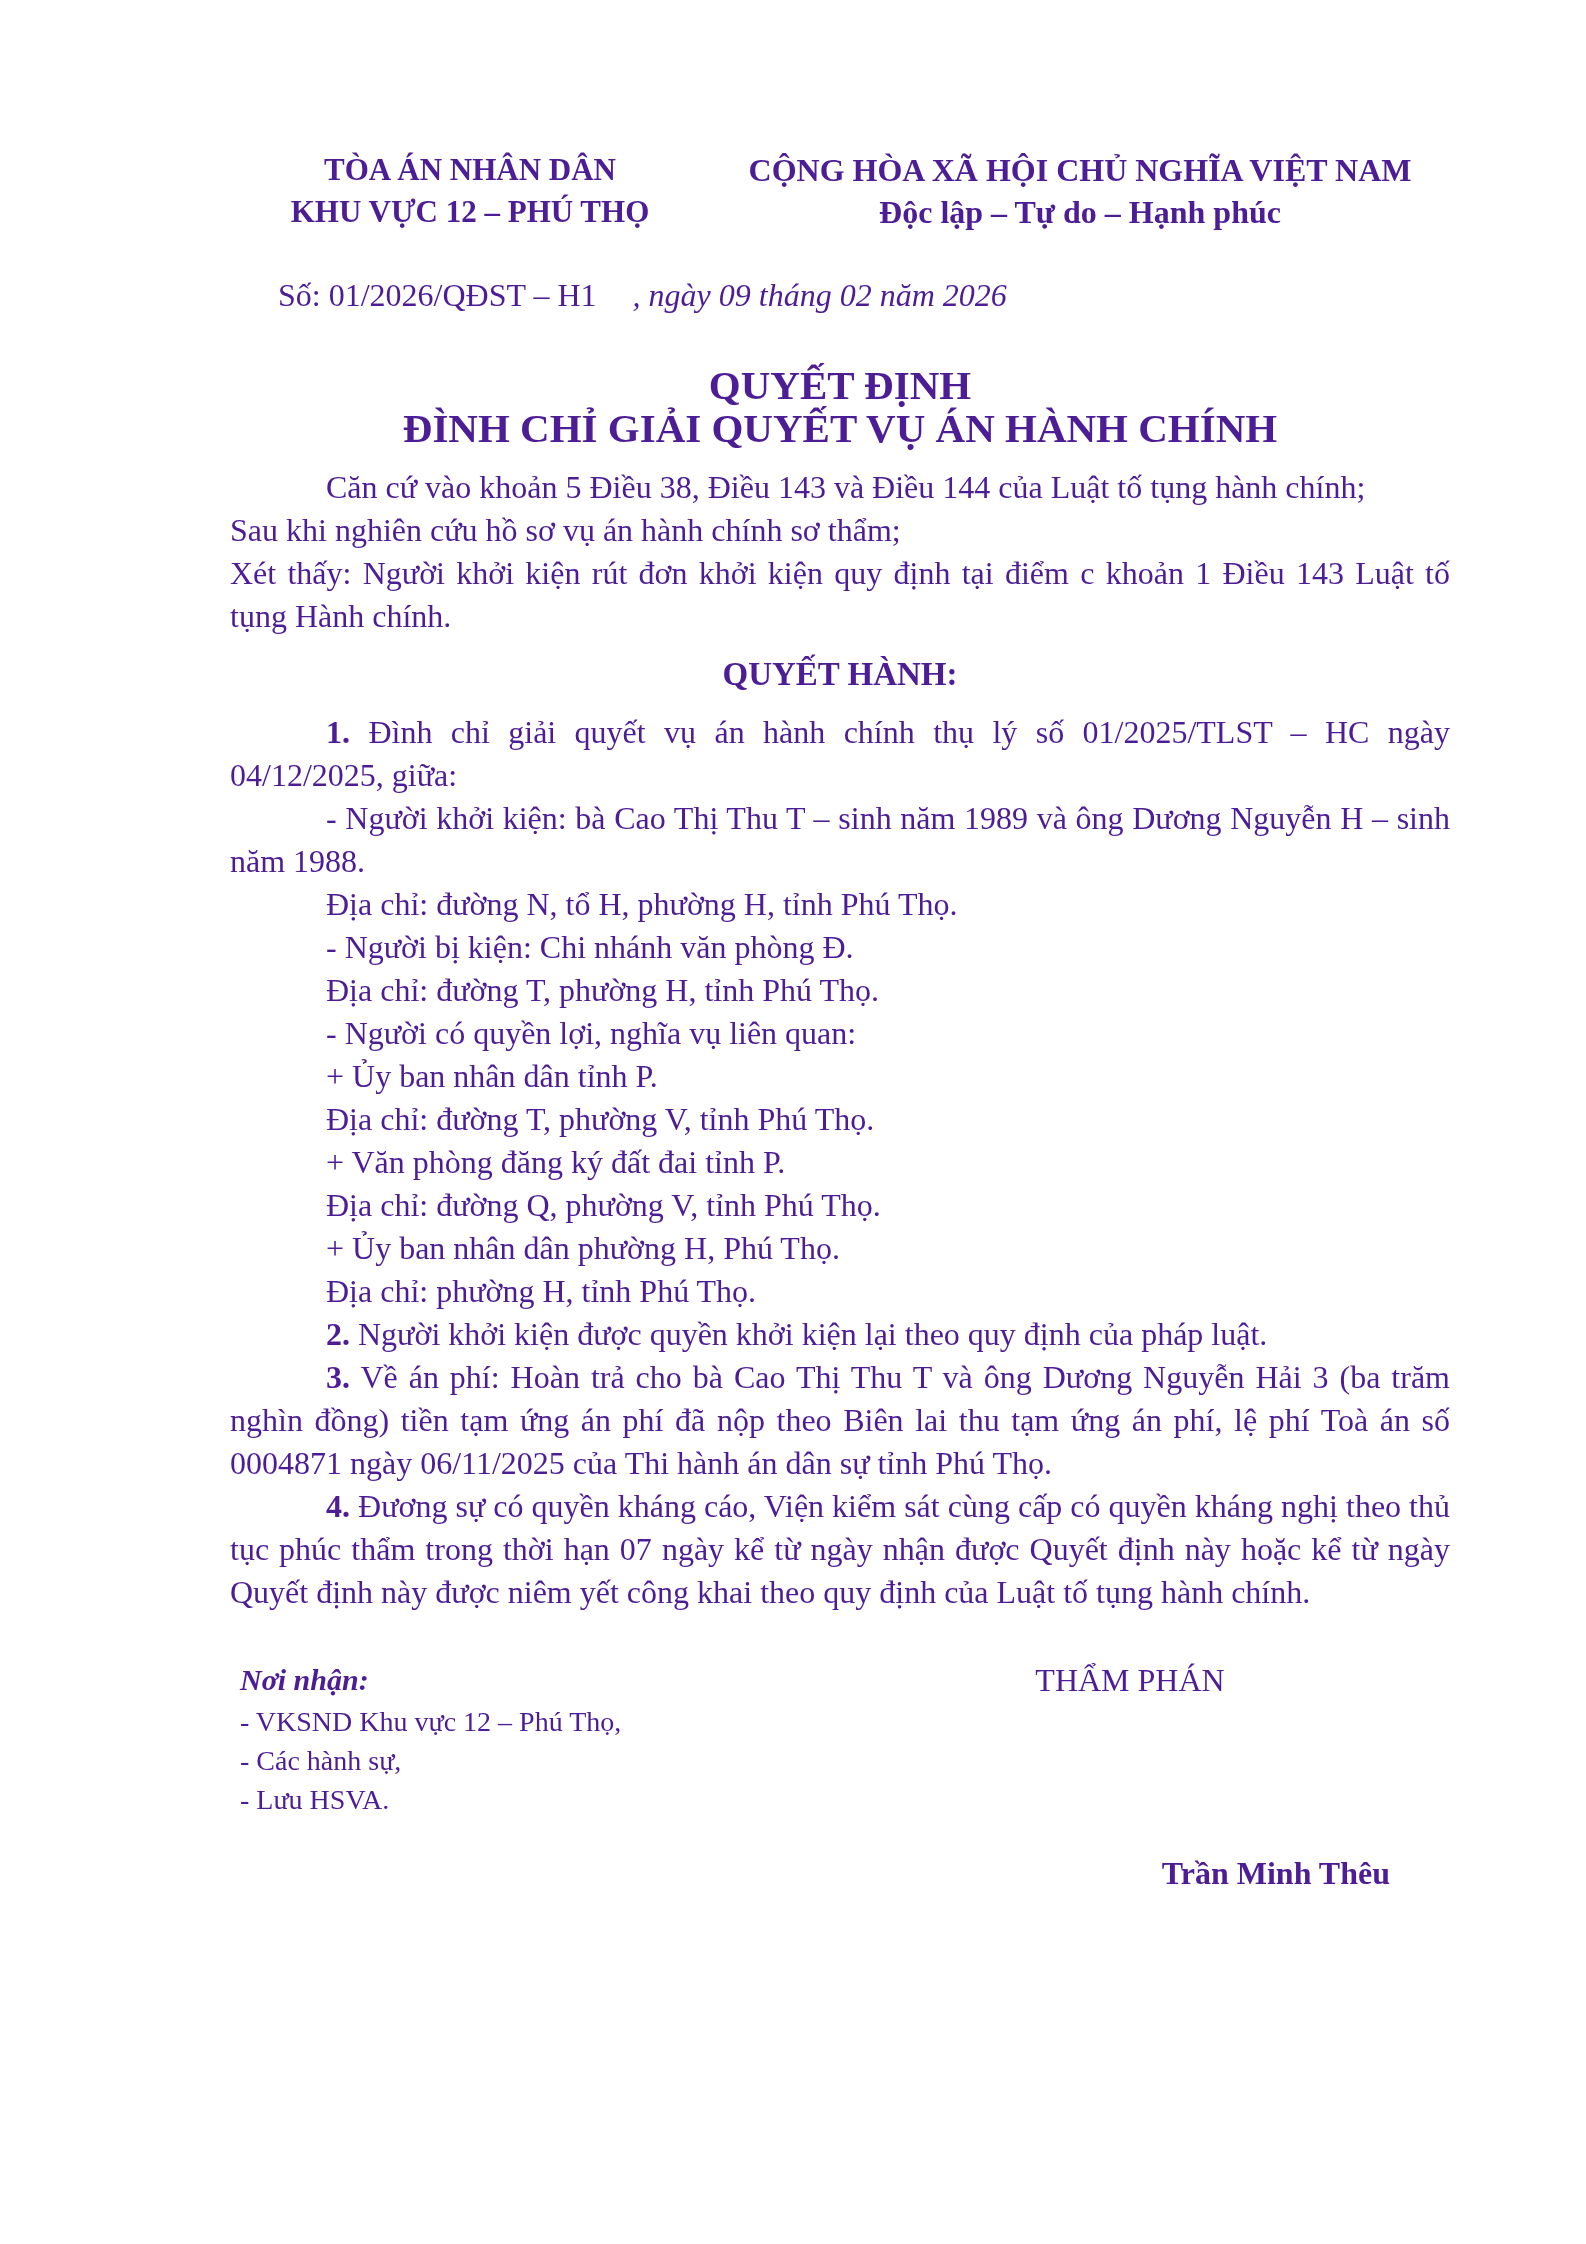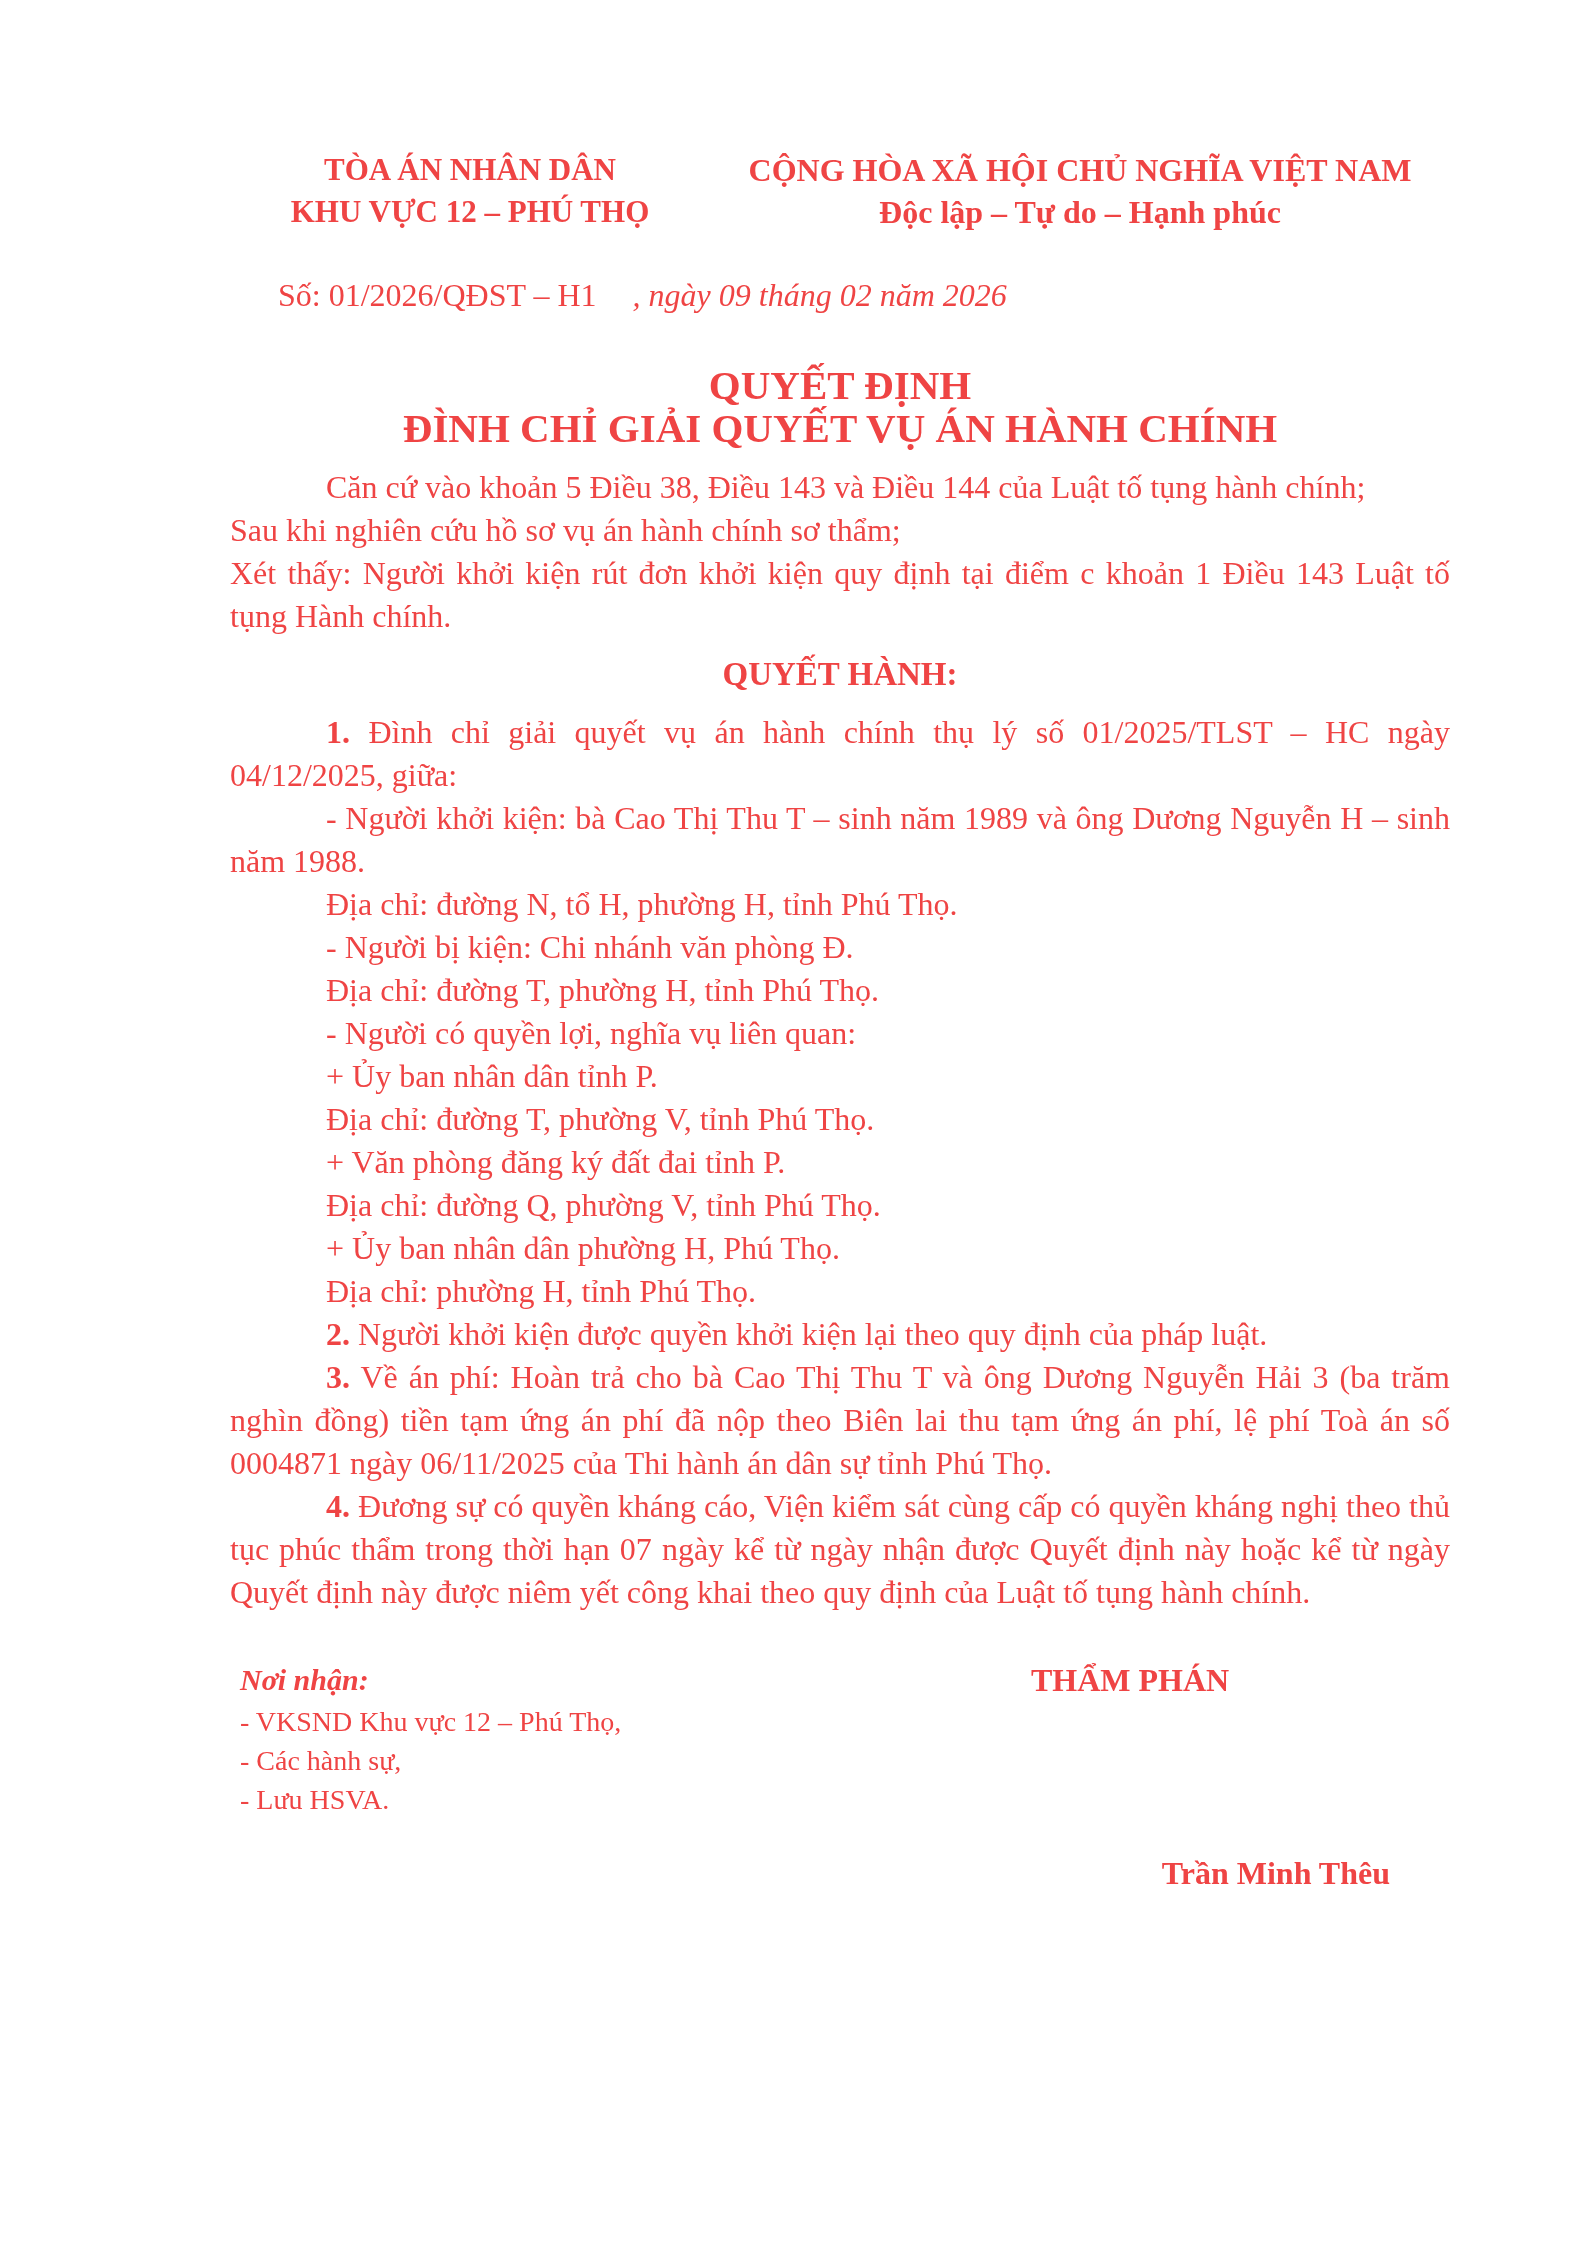--- a/index.html
+++ b/index.html
@@ -1,21 +1,21 @@
 <!DOCTYPE html>
 <html><head>
 <meta charset="utf-8">
 <style>
   html, body { margin: 0; padding: 0; background: #ffffff; }
   .page {
     position: relative;
     width: 1586px;
     height: 2244px;
     background: #ffffff;
-    color: #ef4444;
+    color: #4c1d95;
     font-family: "Liberation Serif", "DejaVu Serif", serif;
     overflow: hidden;
   }
   .content { position: absolute; left: 230px; top: 149px; width: 1220px; }
 
   .header { display: flex; font-weight: 700; }
   .col-court  { width: 480px; text-align: center; font-size: 31px; line-height: 42px; }
   .col-national { width: 740px; text-align: center; font-size: 32px; line-height: 42px; }
 
   .doc-number { margin-top: 41px; padding-left: 48px; font-size: 32px; line-height: 43px; }
@@ -28,21 +28,21 @@
   p.para.indent { text-indent: 96px; }
   .lead { font-weight: 700; }
 
   .decision-heading { margin: 15px 0; text-align: center; font-weight: 700; font-size: 33px; line-height: 43px; }
 
   .footer { display: flex; margin-top: 44px; }
   .footer-left { flex: 1; padding-left: 10px; }
   .recipients-title { font-weight: 700; font-style: italic; font-size: 30px; line-height: 44px; }
   p.recipient { margin: 0; font-size: 28px; line-height: 39px; }
   .footer-right { width: 520px; margin-right: 60px; text-align: center; }
-  .judge-title { font-weight: 700; font-size: 32px; line-height: 44px; }
+  .judge-title { font-weight: 400; font-size: 32px; line-height: 44px; }
   .judge-name { font-weight: 700; font-size: 32px; line-height: 43px; margin-top: 150px; text-align: right; }
 </style>
 </head>
 <body>
 
 <div class="page">
   <div class="content">
 
     <div class="header">
       <div class="col-court">

